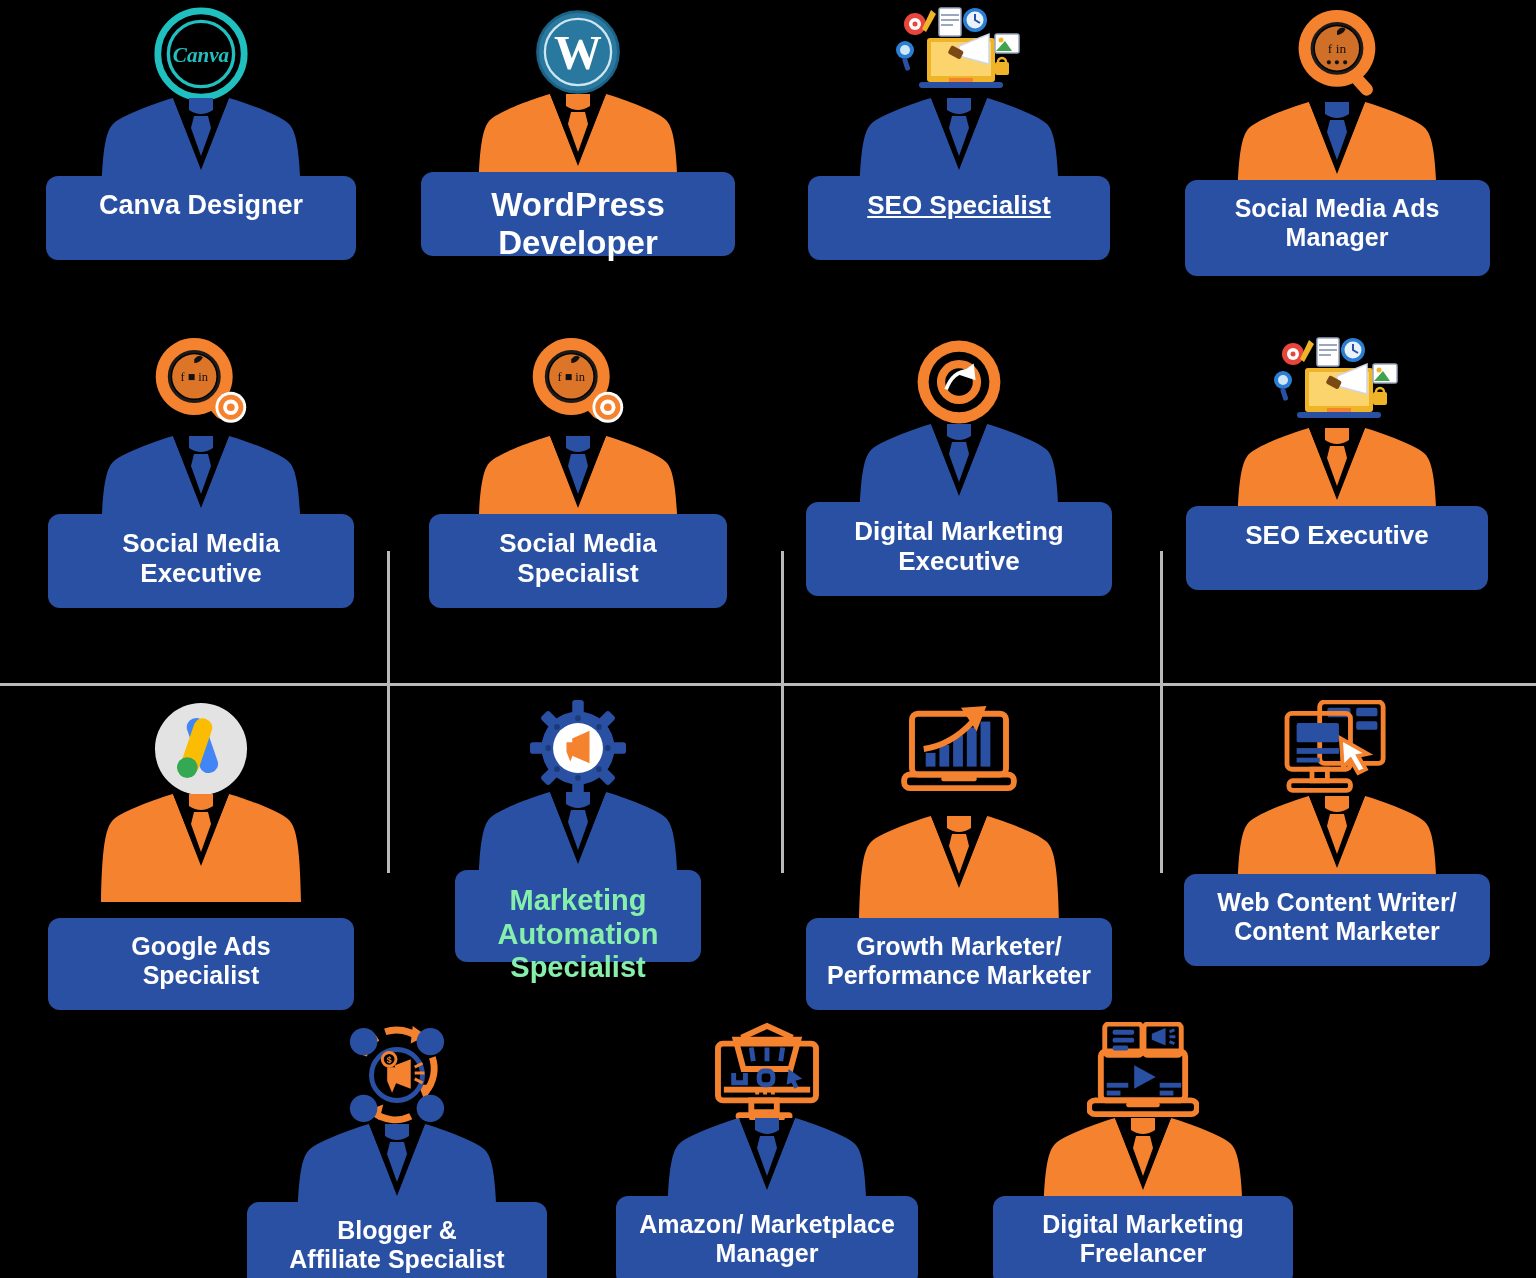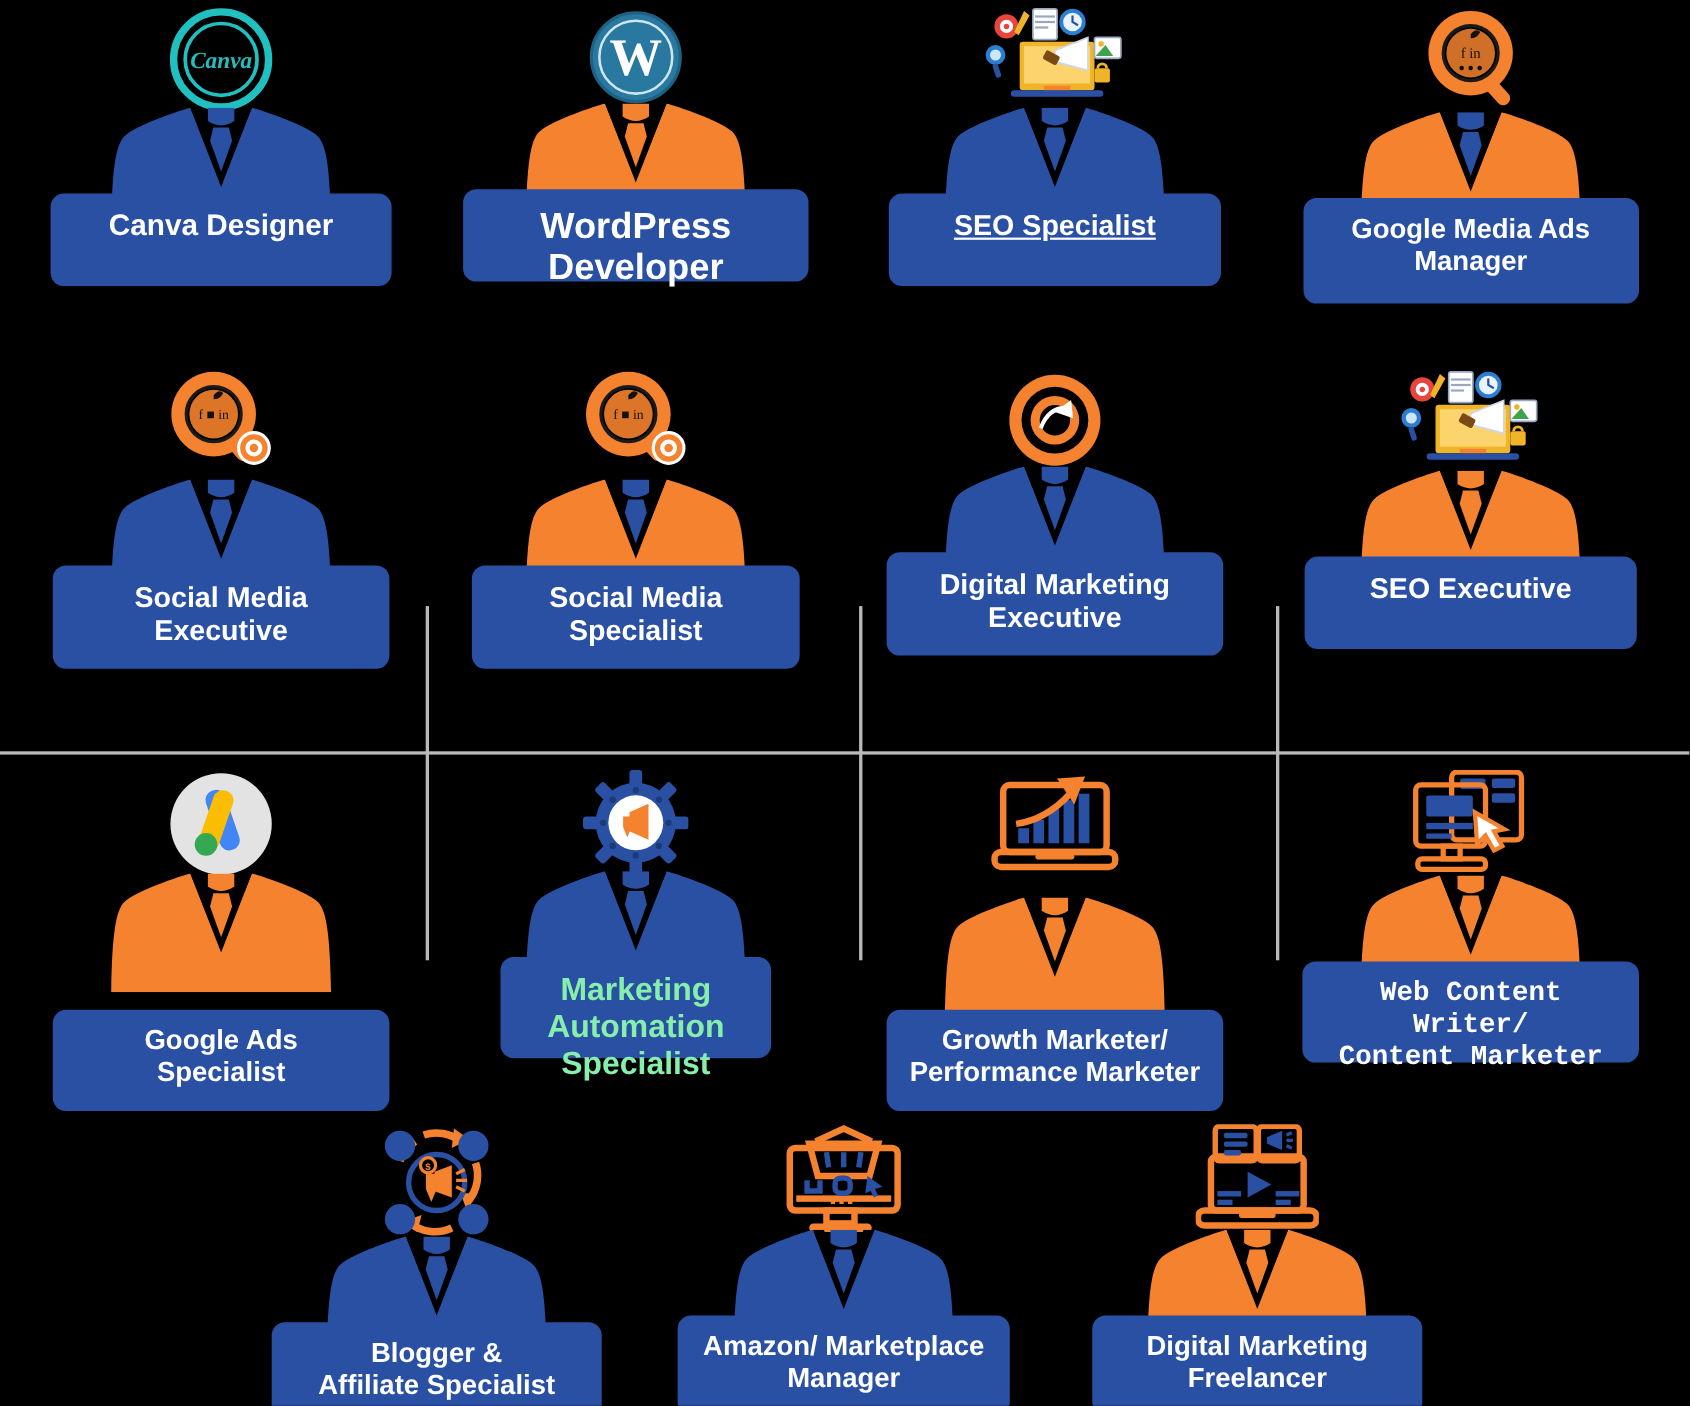--- a/index.html
+++ b/index.html
@@ -134,21 +134,21 @@
       </div>
       <div class="torso">
         <svg width="200" height="108" viewBox="0 0 200 108">
           <path d="M72 0 C64 2 22 16 12 26 C4 34 1 56 0 108 L200 108 C199 56 196 34 188 26 C178 16 136 2 128 0 L128 0 L100 70 Z" fill="#f5822e"></path>
           <path d="M72 0 L100 72 L128 0 L118 0 L100 50 L82 0 Z" fill="#000"></path>
           <path d="M88 0 L112 0 L112 12 Q100 20 88 12 Z" fill="#2a50a4"></path>
           <path d="M93 18 L107 18 L110 30 L100 58 L90 30 Z" fill="#2a50a4"></path>
         </svg>
       </div>
       <div class="plate" style="width: 305px; height: 96px; font-size: 25px; background: rgb(42, 80, 164); color: rgb(255, 255, 255);">
-        <span>Google Media Ads
+        <span>Social Media Ads
 Manager</span>
       </div>
     </div>
     <div class="role" style="left: 48px; top: 336px; width: 306px;">
       <div class="head">
         <svg width="102" height="104" viewBox="0 0 106 108">
           <path d="M46 2 a40 40 0 1 1 -0.1 0 Z M46 16 a26 26 0 1 0 0.1 0 Z" fill="#f5822e"></path>
           <rect x="63" y="62" width="12" height="26" rx="6" fill="#f5822e" transform="rotate(-42 69 75)"></rect>
           <circle cx="46" cy="42" r="26" fill="none" stroke="#1a1a1a" stroke-width="3"></circle>
           <circle cx="46" cy="42" r="23" fill="#f5822e" opacity="0.9"></circle>
@@ -350,21 +350,21 @@
           <path d="M72 0 L100 72 L128 0 L118 0 L100 50 L82 0 Z" fill="#000"></path>
           <path d="M88 0 L112 0 L112 12 Q100 20 88 12 Z" fill="#f5822e"></path>
           <path d="M93 18 L107 18 L110 30 L100 58 L90 30 Z" fill="#f5822e"></path>
         </svg>
       </div>
       <div class="plate" style="width: 306px; height: 92px; font-size: 25px; background: rgb(42, 80, 164); color: rgb(255, 255, 255);">
         <span>Growth Marketer/
 Performance Marketer</span>
       </div>
     </div>
-    <div class="role" style="left: 1184px; top: 700px; width: 306px; font-family: Liberation Mono, monospace;">
+    <div class="role" style="left: 1184px; top: 700px; width: 306px;">
       <div class="head">
         <svg width="108" height="100" viewBox="0 0 112 104">
           <rect x="38" y="2" width="66" height="64" rx="5" fill="none" stroke="#f5822e" stroke-width="5"></rect>
           <rect x="46" y="8" width="24" height="10" rx="2" fill="#2a50a4"></rect>
           <rect x="76" y="8" width="22" height="9" rx="2" fill="#2a50a4"></rect>
           <rect x="76" y="22" width="22" height="9" rx="2" fill="#2a50a4"></rect>
           <rect x="4" y="14" width="66" height="58" rx="5" fill="none" stroke="#f5822e" stroke-width="5"></rect>
           <rect x="14" y="24" width="44" height="20" rx="2" fill="#2a50a4"></rect>
           <rect x="14" y="50" width="44" height="6" fill="#2a50a4"></rect>
           <rect x="14" y="60" width="24" height="5" fill="#2a50a4"></rect>

